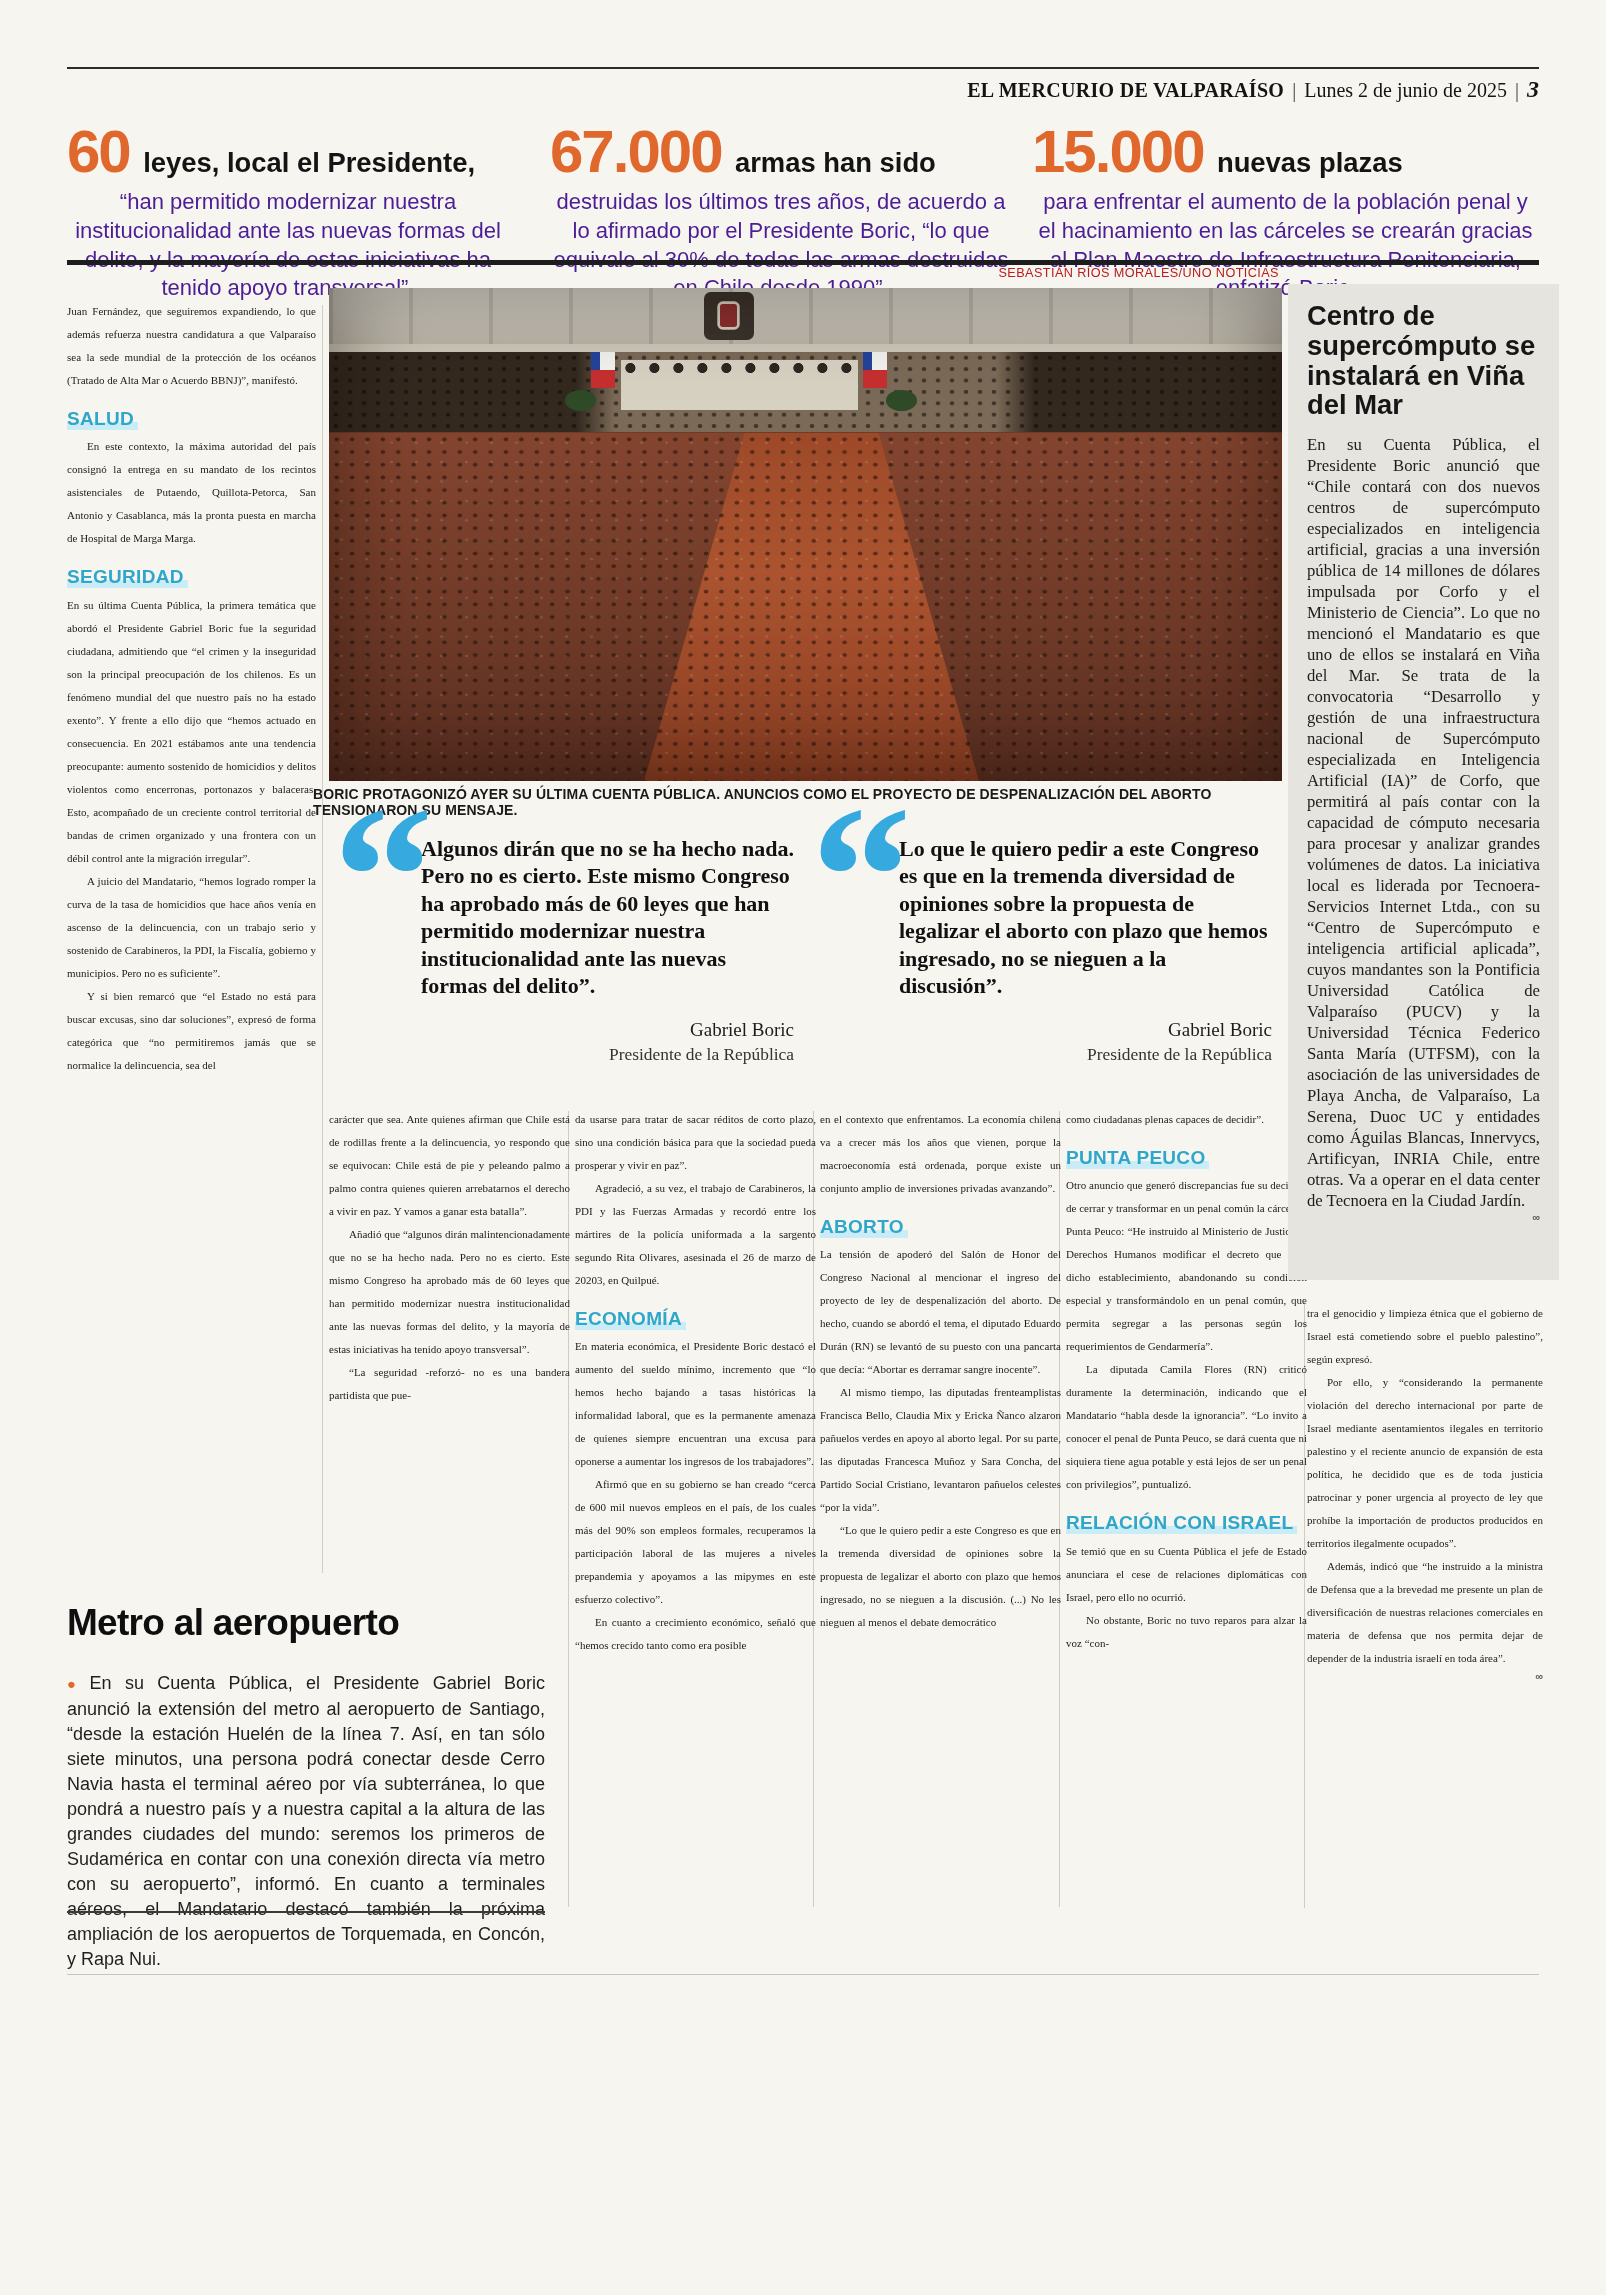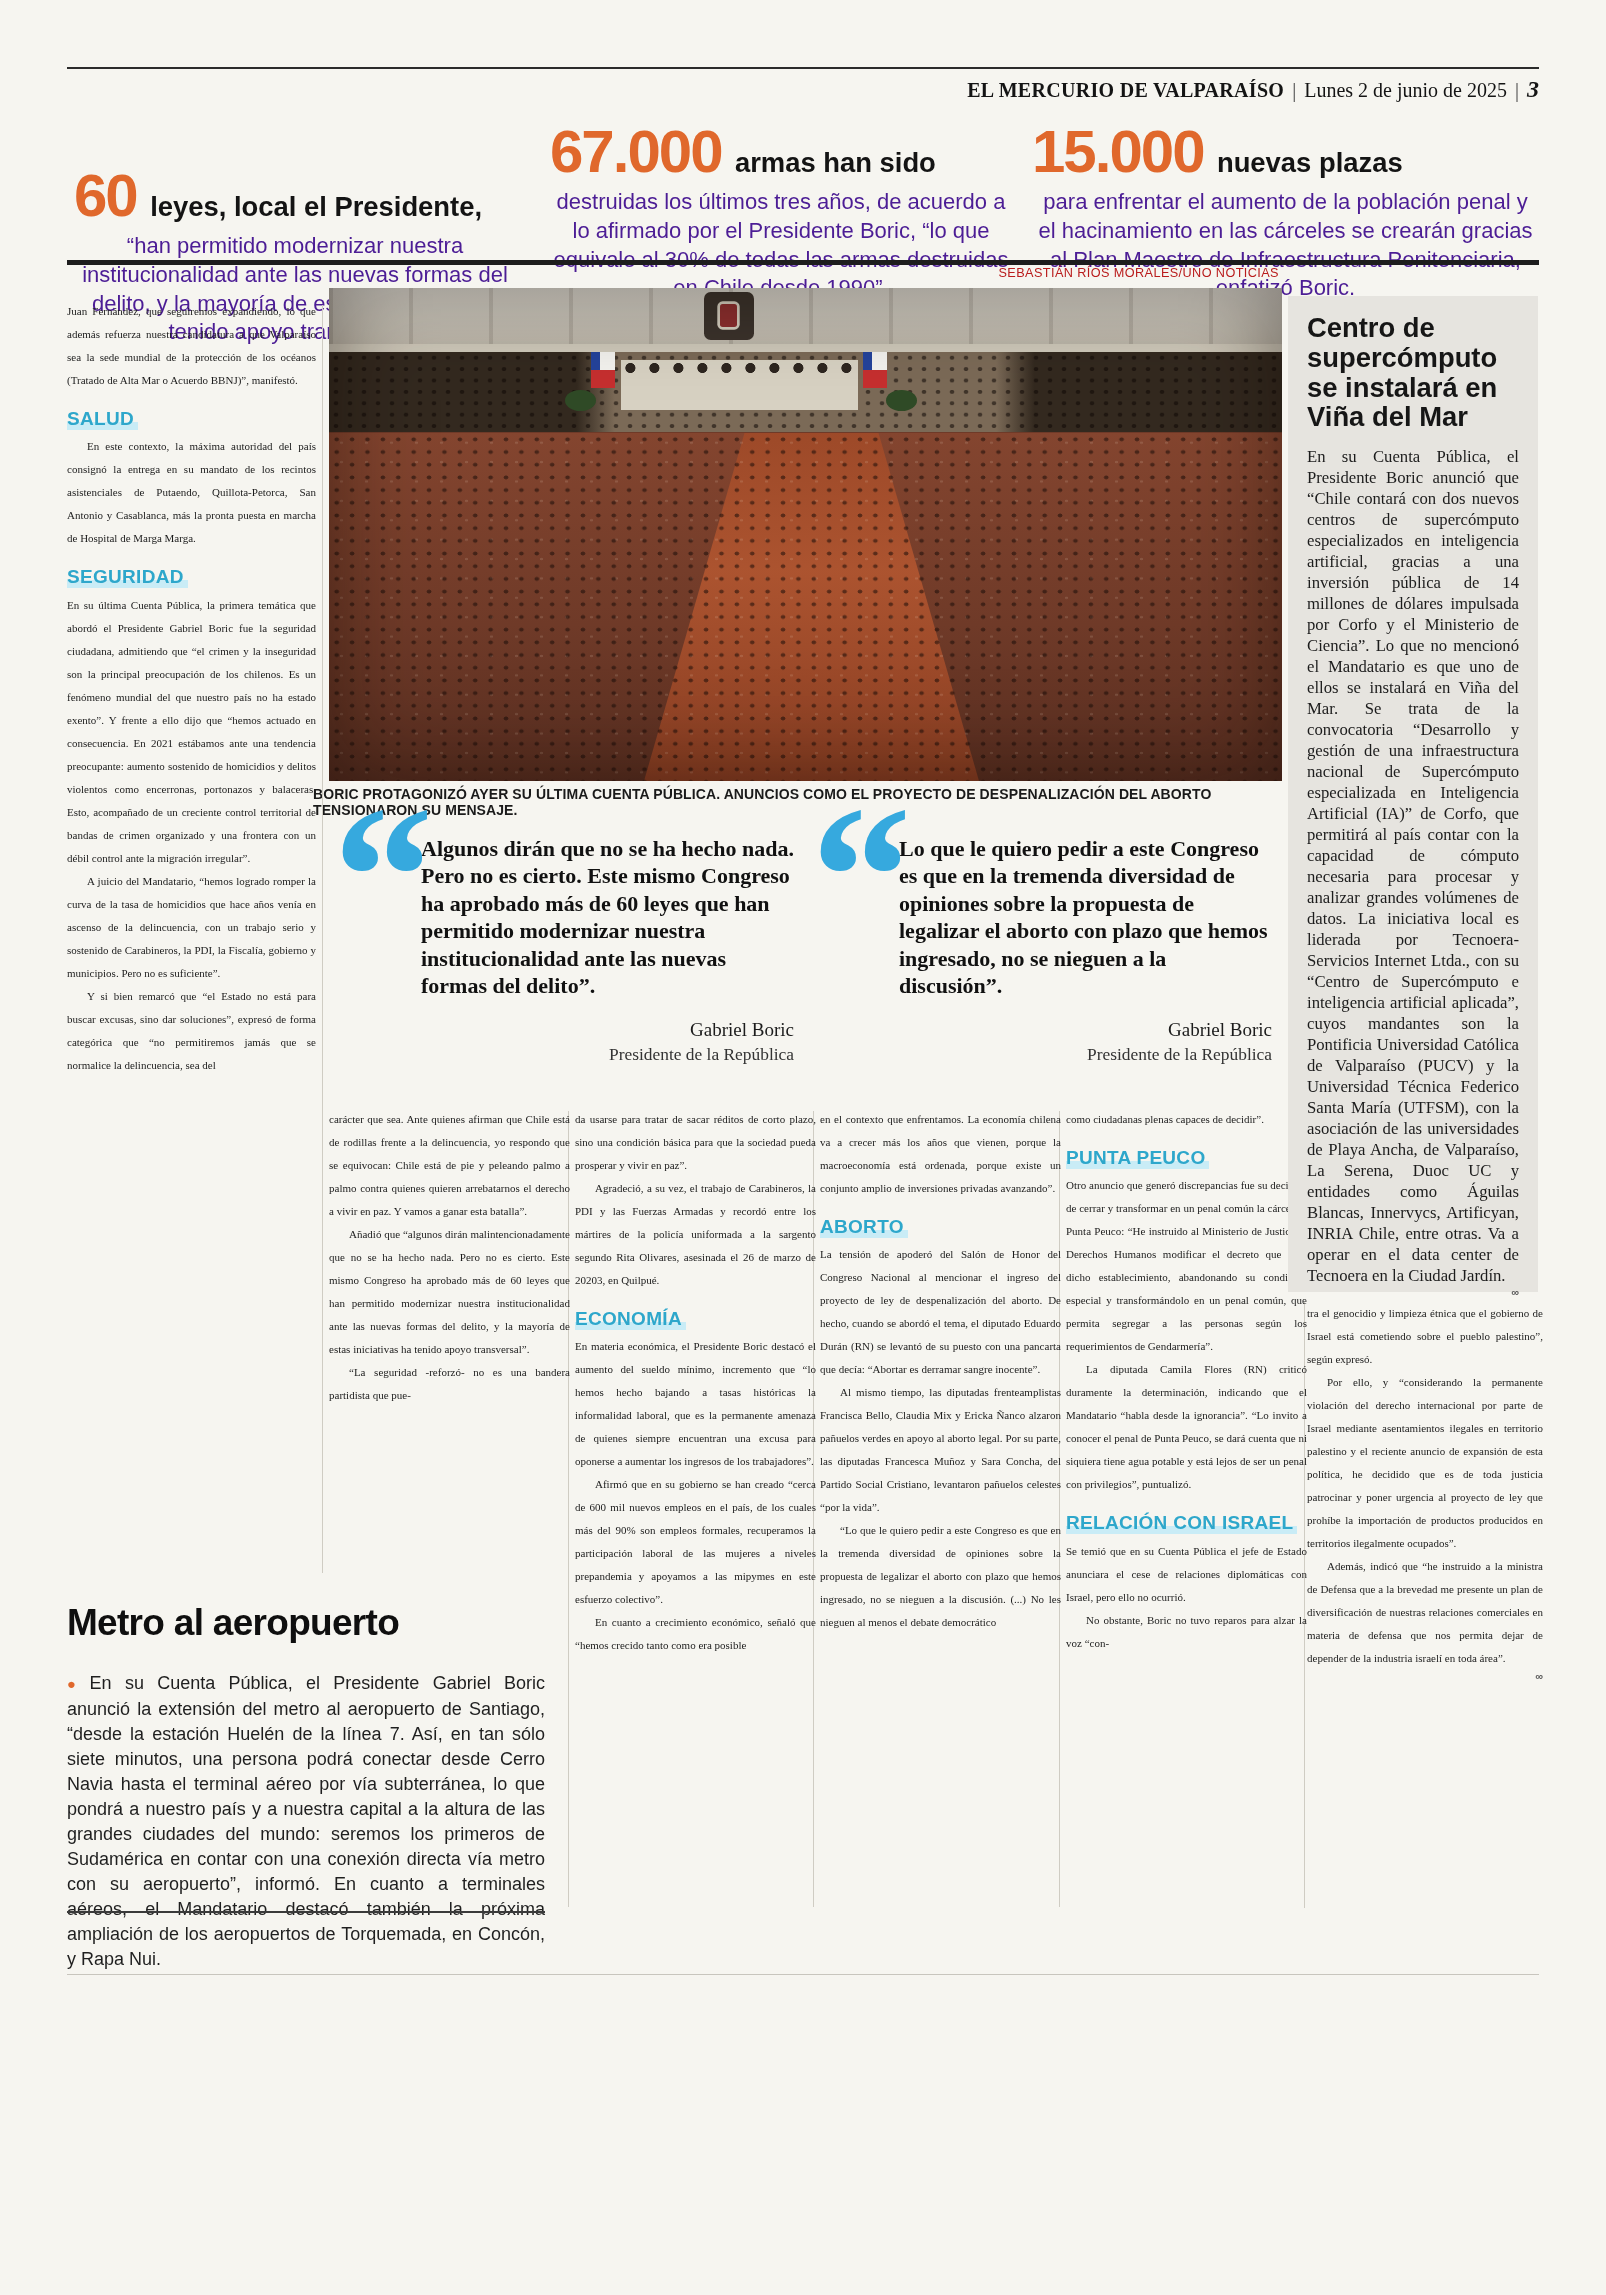--- a/index.html
+++ b/index.html
@@ -84,22 +84,22 @@
   .col{overflow:hidden;}
   .para{font-size:11px;line-height:23px;text-align:justify;margin:0;}
   .para.ind{text-indent:20px;}
   .sec-h{font-family:"Liberation Sans",sans-serif;font-weight:700;font-size:19px;
          color:var(--teal);letter-spacing:0.3px;margin:16px 0 5.4px;width:fit-content;
          background:linear-gradient(transparent 62%,#c9ecf6 62%);padding-right:4px;}
   .col .sec-h:first-child{margin-top:0;}
   .vr{width:0.7px;background:#cfccc3;}
 
   
-  .sidebox{left:1288px;top:284px;width:250px;height:996px;background:#e6e4df;
-           box-sizing:border-box;padding:17.4px 19px;margin-top:12px;}
+  .sidebox{left:1288px;top:284px;width:271px;height:996px;background:#e6e4df;
+           box-sizing:border-box;padding:17.4px 19px;}
   .side-title{font-family:"Liberation Sans",sans-serif;font-weight:800;font-size:27.4px;
               line-height:1.08;color:#161616;margin:0 0 14.7px;}
   .side-body{font-size:16.7px;line-height:21px;text-align:justify;}
   .endmark{float:right;font-weight:700;font-family:"Liberation Sans",sans-serif;color:#555;}
 
   
   .metro{left:67px;top:1601px;width:478px;}
   .metro-h{font-family:"Liberation Sans",sans-serif;font-weight:800;font-size:37px;
            margin:1px 0 27px;color:#0f0f0f;letter-spacing:-0.7px;}
   .metro-body{font-family:"Liberation Sans",sans-serif;font-size:18px;line-height:25px;
@@ -111,21 +111,21 @@
 </head>
 <body>
 
 <div id="page">
 
   <div class="abs toprule"></div>
   <div class="abs mast">
     <span class="pub">EL MERCURIO DE VALPARAÍSO</span><span class="sep">|</span><span class="date">Lunes 2 de junio de 2025</span><span class="sep">|</span><span class="pgno">3</span>
   </div>
 
-  <div class="abs stat" style="left:74px;width:442px;margin-top:44px;">
+  <div class="abs stat" style="left:67px;width:442px;">
     <div class="head">
       <span class="num">60</span>
       <span class="lbl">leyes, local el Presidente,</span>
     </div>
     <div class="desc">“han permitido modernizar nuestra institucionalidad ante las nuevas formas del delito, y la mayoría de estas iniciativas ha tenido apoyo transversal”.</div>
   </div>
   <div class="abs stat" style="left:550px;width:462px;">
     <div class="head">
       <span class="num">67.000</span>
       <span class="lbl">armas han sido</span>

